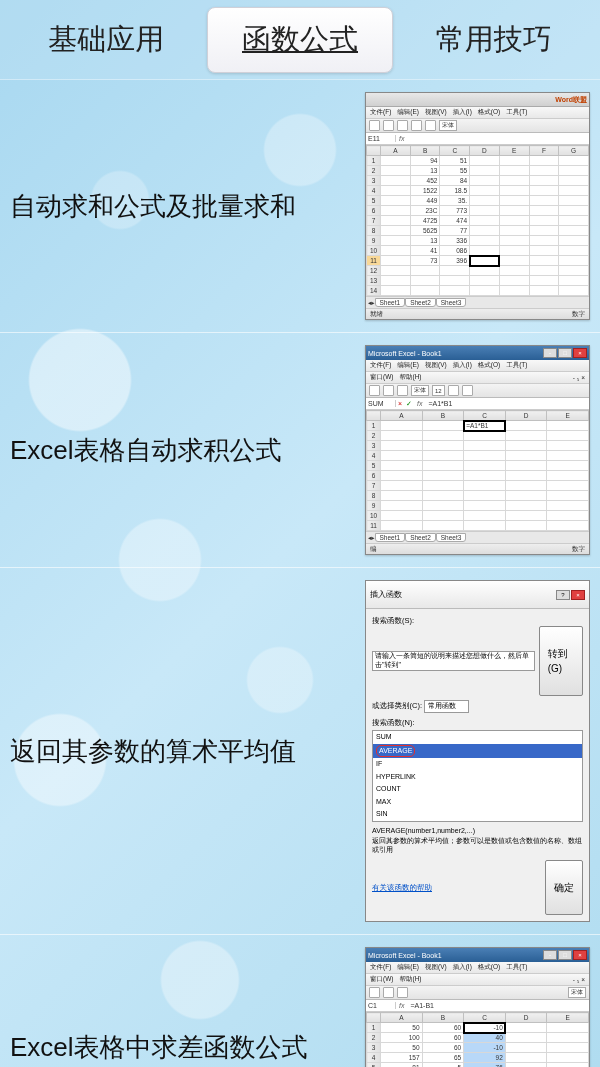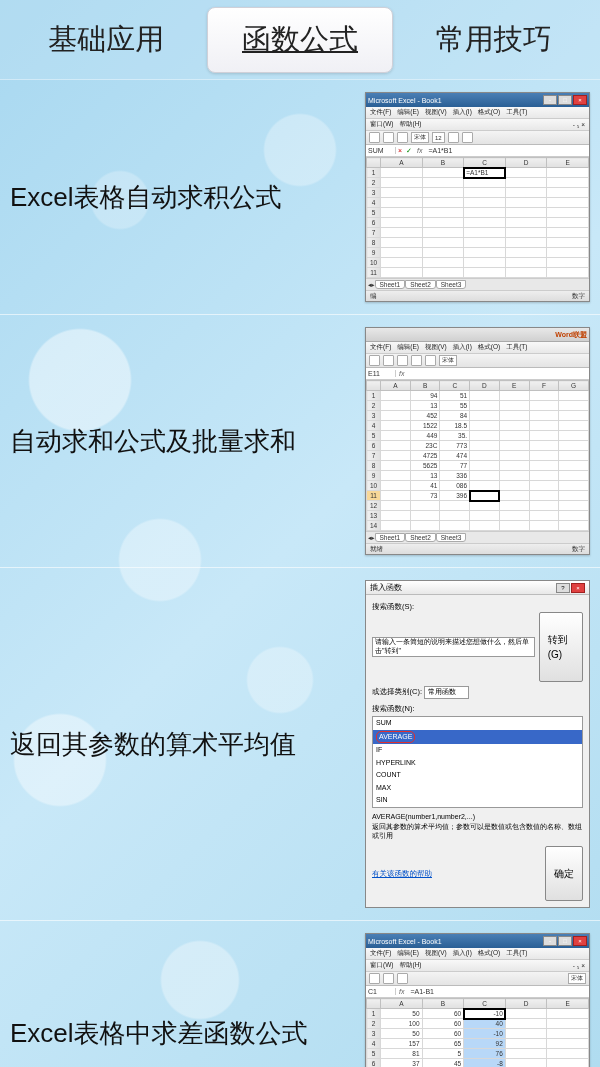--- a/index.html
+++ b/index.html
@@ -167,21 +167,21 @@
       align-items: center;
       font-size: 6.5px;
       padding: 0 2px;
       gap: 0;
     }
     .sheet-tab { padding: 0 4px; border: 1px solid #aaa; background: #fff; border-radius: 0 0 3px 3px; }
     .thumb-status { height: 11px; background: linear-gradient(180deg, #eee, #ddd); border-top: 1px solid #ccc; display: flex; justify-content: space-between; align-items: center; padding: 0 4px; font-size: 6.5px; }
 
     
     .dlg { width: 225px; background: #f0f0f0; border: 1px solid #888; font-size: 8px; }
-    .dlg-title { height: 14px; background: linear-gradient(180deg, #fff, #e8e8e8); border-bottom: 1px solid #bbb; display: flex; justify-content: space-between; align-items: center; padding: 0 4px; font-size: 8px; }
+    .dlg-title { height: 28px; background: linear-gradient(180deg, #fff, #e8e8e8); border-bottom: 1px solid #bbb; display: flex; justify-content: space-between; align-items: center; padding: 0 4px; font-size: 8px; }
     .dlg-body { padding: 6px; font-size: 7.5px; line-height: 1.5; }
     .dlg-input { width: 100%; height: 12px; border: 1px solid #999; background: #fff; margin: 2px 0; font-size: 7px; padding: 0 2px; }
     .dlg-list { width: 100%; border: 1px solid #999; background: #fff; margin: 2px 0; }
     .dlg-list div { padding: 1px 3px; font-size: 7px; }
     .dlg-list .selected { background: #3868c8; color: #fff; }
     .dlg-btn { display: inline-block; padding: 19px 8px; border: 1px solid #888; background: linear-gradient(180deg, #fff, #e0e0e0); font-size: 10px; border-radius: 2px; }
     .dlg-link { color: #0050c8; text-decoration: underline; font-size: 7.5px; }
     .redoval { border: 1.5px solid #e03030; border-radius: 5px; display: inline-block; padding: 0 2px; }
   </style>
 </head>
@@ -189,20 +189,215 @@
 
 <div class="top-tabs">
   <div class="tab">基础应用</div>
   <div class="tab active">函数公式</div>
   <div class="tab">常用技巧</div>
 </div>
 
 <div class="list">
 
   <div class="list-item">
+    <div class="list-item-title">自动求和公式及批量求和</div>
+    <div class="thumb">
+      <div class="thumb-titlebar light">
+        <span></span>
+        <span style="color:#c04000;font-size:7px;font-weight:bold">Word联盟</span>
+      </div>
+      <div class="thumb-menu">
+        <span>文件(F)</span>
+          <span>编辑(E)</span>
+          <span>视图(V)</span>
+          <span>插入(I)</span>
+          <span>格式(O)</span>
+          <span>工具(T)</span>
+      </div>
+      <div class="thumb-toolbar">
+        <span class="tb-btn"></span>
+          <span class="tb-btn"></span>
+          <span class="tb-btn"></span>
+          <span class="tb-btn"></span>
+          <span class="tb-btn"></span>
+        <span class="tb-sel">宋体</span>
+      </div>
+      <div class="thumb-formula">
+        <span class="namebox">E11</span>
+          <span class="fx">fx</span>
+          <span class="fbar"></span>
+      </div>
+      <table class="thumb-grid" id="grid1">
+          <tbody>
+            <tr>
+              <th style="width:14px"></th>
+              <th>A</th>
+              <th>B</th>
+              <th>C</th>
+              <th>D</th>
+              <th>E</th>
+              <th>F</th>
+              <th>G</th>
+            </tr>
+            <tr>
+              <td class="rh">1</td>
+              <td></td>
+              <td>94</td>
+              <td>51</td>
+              <td></td>
+              <td></td>
+              <td></td>
+              <td></td>
+            </tr>
+            <tr>
+              <td class="rh">2</td>
+              <td></td>
+              <td>13</td>
+              <td>55</td>
+              <td></td>
+              <td></td>
+              <td></td>
+              <td></td>
+            </tr>
+            <tr>
+              <td class="rh">3</td>
+              <td></td>
+              <td>452</td>
+              <td>84</td>
+              <td></td>
+              <td></td>
+              <td></td>
+              <td></td>
+            </tr>
+            <tr>
+              <td class="rh">4</td>
+              <td></td>
+              <td>1522</td>
+              <td>18.5</td>
+              <td></td>
+              <td></td>
+              <td></td>
+              <td></td>
+            </tr>
+            <tr>
+              <td class="rh">5</td>
+              <td></td>
+              <td>449</td>
+              <td>35.</td>
+              <td></td>
+              <td></td>
+              <td></td>
+              <td></td>
+            </tr>
+            <tr>
+              <td class="rh">6</td>
+              <td></td>
+              <td>23C</td>
+              <td>773</td>
+              <td></td>
+              <td></td>
+              <td></td>
+              <td></td>
+            </tr>
+            <tr>
+              <td class="rh">7</td>
+              <td></td>
+              <td>4725</td>
+              <td>474</td>
+              <td></td>
+              <td></td>
+              <td></td>
+              <td></td>
+            </tr>
+            <tr>
+              <td class="rh">8</td>
+              <td></td>
+              <td>5625</td>
+              <td>77</td>
+              <td></td>
+              <td></td>
+              <td></td>
+              <td></td>
+            </tr>
+            <tr>
+              <td class="rh">9</td>
+              <td></td>
+              <td>13</td>
+              <td>336</td>
+              <td></td>
+              <td></td>
+              <td></td>
+              <td></td>
+            </tr>
+            <tr>
+              <td class="rh">10</td>
+              <td></td>
+              <td>41</td>
+              <td>086</td>
+              <td></td>
+              <td></td>
+              <td></td>
+              <td></td>
+            </tr>
+            <tr class="sel-row">
+              <td class="rh">11</td>
+              <td></td>
+              <td>73</td>
+              <td>396</td>
+              <td class="sel-cell"></td>
+              <td></td>
+              <td></td>
+              <td></td>
+            </tr>
+            <tr>
+              <td class="rh">12</td>
+              <td></td>
+              <td></td>
+              <td></td>
+              <td></td>
+              <td></td>
+              <td></td>
+              <td></td>
+            </tr>
+            <tr>
+              <td class="rh">13</td>
+              <td></td>
+              <td></td>
+              <td></td>
+              <td></td>
+              <td></td>
+              <td></td>
+              <td></td>
+            </tr>
+            <tr>
+              <td class="rh">14</td>
+              <td></td>
+              <td></td>
+              <td></td>
+              <td></td>
+              <td></td>
+              <td></td>
+              <td></td>
+            </tr>
+          </tbody>
+        </table>
+      <div class="thumb-tabs">
+        <span>◂▸</span>
+        <span class="sheet-tab">Sheet1</span>
+        <span class="sheet-tab">Sheet2</span>
+        <span class="sheet-tab">Sheet3</span>
+      </div>
+      <div class="thumb-status">
+          <span>就绪</span>
+          <span>数字</span>
+        </div>
+    </div>
+  </div>
+
+  <div class="list-item">
     <div class="list-item-title">Excel表格自动求积公式</div>
     <div class="thumb">
       <div class="thumb-titlebar">
         <span>Microsoft Excel - Book1</span>
         <span class="win-btns">
             <span class="win-btn">-</span>
             <span class="win-btn">□</span>
             <span class="win-btn close">×</span>
           </span>
       </div>
@@ -336,215 +531,20 @@
           </tbody>
         </table>
       <div class="thumb-tabs">
         <span>◂▸</span>
         <span class="sheet-tab">Sheet1</span>
         <span class="sheet-tab">Sheet2</span>
         <span class="sheet-tab">Sheet3</span>
       </div>
       <div class="thumb-status">
           <span>编</span>
-          <span>数字</span>
-        </div>
-    </div>
-  </div>
-
-  <div class="list-item">
-    <div class="list-item-title">自动求和公式及批量求和</div>
-    <div class="thumb">
-      <div class="thumb-titlebar light">
-        <span></span>
-        <span style="color:#c04000;font-size:7px;font-weight:bold">Word联盟</span>
-      </div>
-      <div class="thumb-menu">
-        <span>文件(F)</span>
-          <span>编辑(E)</span>
-          <span>视图(V)</span>
-          <span>插入(I)</span>
-          <span>格式(O)</span>
-          <span>工具(T)</span>
-      </div>
-      <div class="thumb-toolbar">
-        <span class="tb-btn"></span>
-          <span class="tb-btn"></span>
-          <span class="tb-btn"></span>
-          <span class="tb-btn"></span>
-          <span class="tb-btn"></span>
-        <span class="tb-sel">宋体</span>
-      </div>
-      <div class="thumb-formula">
-        <span class="namebox">E11</span>
-          <span class="fx">fx</span>
-          <span class="fbar"></span>
-      </div>
-      <table class="thumb-grid" id="grid1">
-          <tbody>
-            <tr>
-              <th style="width:14px"></th>
-              <th>A</th>
-              <th>B</th>
-              <th>C</th>
-              <th>D</th>
-              <th>E</th>
-              <th>F</th>
-              <th>G</th>
-            </tr>
-            <tr>
-              <td class="rh">1</td>
-              <td></td>
-              <td>94</td>
-              <td>51</td>
-              <td></td>
-              <td></td>
-              <td></td>
-              <td></td>
-            </tr>
-            <tr>
-              <td class="rh">2</td>
-              <td></td>
-              <td>13</td>
-              <td>55</td>
-              <td></td>
-              <td></td>
-              <td></td>
-              <td></td>
-            </tr>
-            <tr>
-              <td class="rh">3</td>
-              <td></td>
-              <td>452</td>
-              <td>84</td>
-              <td></td>
-              <td></td>
-              <td></td>
-              <td></td>
-            </tr>
-            <tr>
-              <td class="rh">4</td>
-              <td></td>
-              <td>1522</td>
-              <td>18.5</td>
-              <td></td>
-              <td></td>
-              <td></td>
-              <td></td>
-            </tr>
-            <tr>
-              <td class="rh">5</td>
-              <td></td>
-              <td>449</td>
-              <td>35.</td>
-              <td></td>
-              <td></td>
-              <td></td>
-              <td></td>
-            </tr>
-            <tr>
-              <td class="rh">6</td>
-              <td></td>
-              <td>23C</td>
-              <td>773</td>
-              <td></td>
-              <td></td>
-              <td></td>
-              <td></td>
-            </tr>
-            <tr>
-              <td class="rh">7</td>
-              <td></td>
-              <td>4725</td>
-              <td>474</td>
-              <td></td>
-              <td></td>
-              <td></td>
-              <td></td>
-            </tr>
-            <tr>
-              <td class="rh">8</td>
-              <td></td>
-              <td>5625</td>
-              <td>77</td>
-              <td></td>
-              <td></td>
-              <td></td>
-              <td></td>
-            </tr>
-            <tr>
-              <td class="rh">9</td>
-              <td></td>
-              <td>13</td>
-              <td>336</td>
-              <td></td>
-              <td></td>
-              <td></td>
-              <td></td>
-            </tr>
-            <tr>
-              <td class="rh">10</td>
-              <td></td>
-              <td>41</td>
-              <td>086</td>
-              <td></td>
-              <td></td>
-              <td></td>
-              <td></td>
-            </tr>
-            <tr class="sel-row">
-              <td class="rh">11</td>
-              <td></td>
-              <td>73</td>
-              <td>396</td>
-              <td class="sel-cell"></td>
-              <td></td>
-              <td></td>
-              <td></td>
-            </tr>
-            <tr>
-              <td class="rh">12</td>
-              <td></td>
-              <td></td>
-              <td></td>
-              <td></td>
-              <td></td>
-              <td></td>
-              <td></td>
-            </tr>
-            <tr>
-              <td class="rh">13</td>
-              <td></td>
-              <td></td>
-              <td></td>
-              <td></td>
-              <td></td>
-              <td></td>
-              <td></td>
-            </tr>
-            <tr>
-              <td class="rh">14</td>
-              <td></td>
-              <td></td>
-              <td></td>
-              <td></td>
-              <td></td>
-              <td></td>
-              <td></td>
-            </tr>
-          </tbody>
-        </table>
-      <div class="thumb-tabs">
-        <span>◂▸</span>
-        <span class="sheet-tab">Sheet1</span>
-        <span class="sheet-tab">Sheet2</span>
-        <span class="sheet-tab">Sheet3</span>
-      </div>
-      <div class="thumb-status">
-          <span>就绪</span>
           <span>数字</span>
         </div>
     </div>
   </div>
 
   <div class="list-item">
     <div class="list-item-title">返回其参数的算术平均值</div>
     <div class="dlg">
       <div class="dlg-title">
         <span>插入函数</span>

